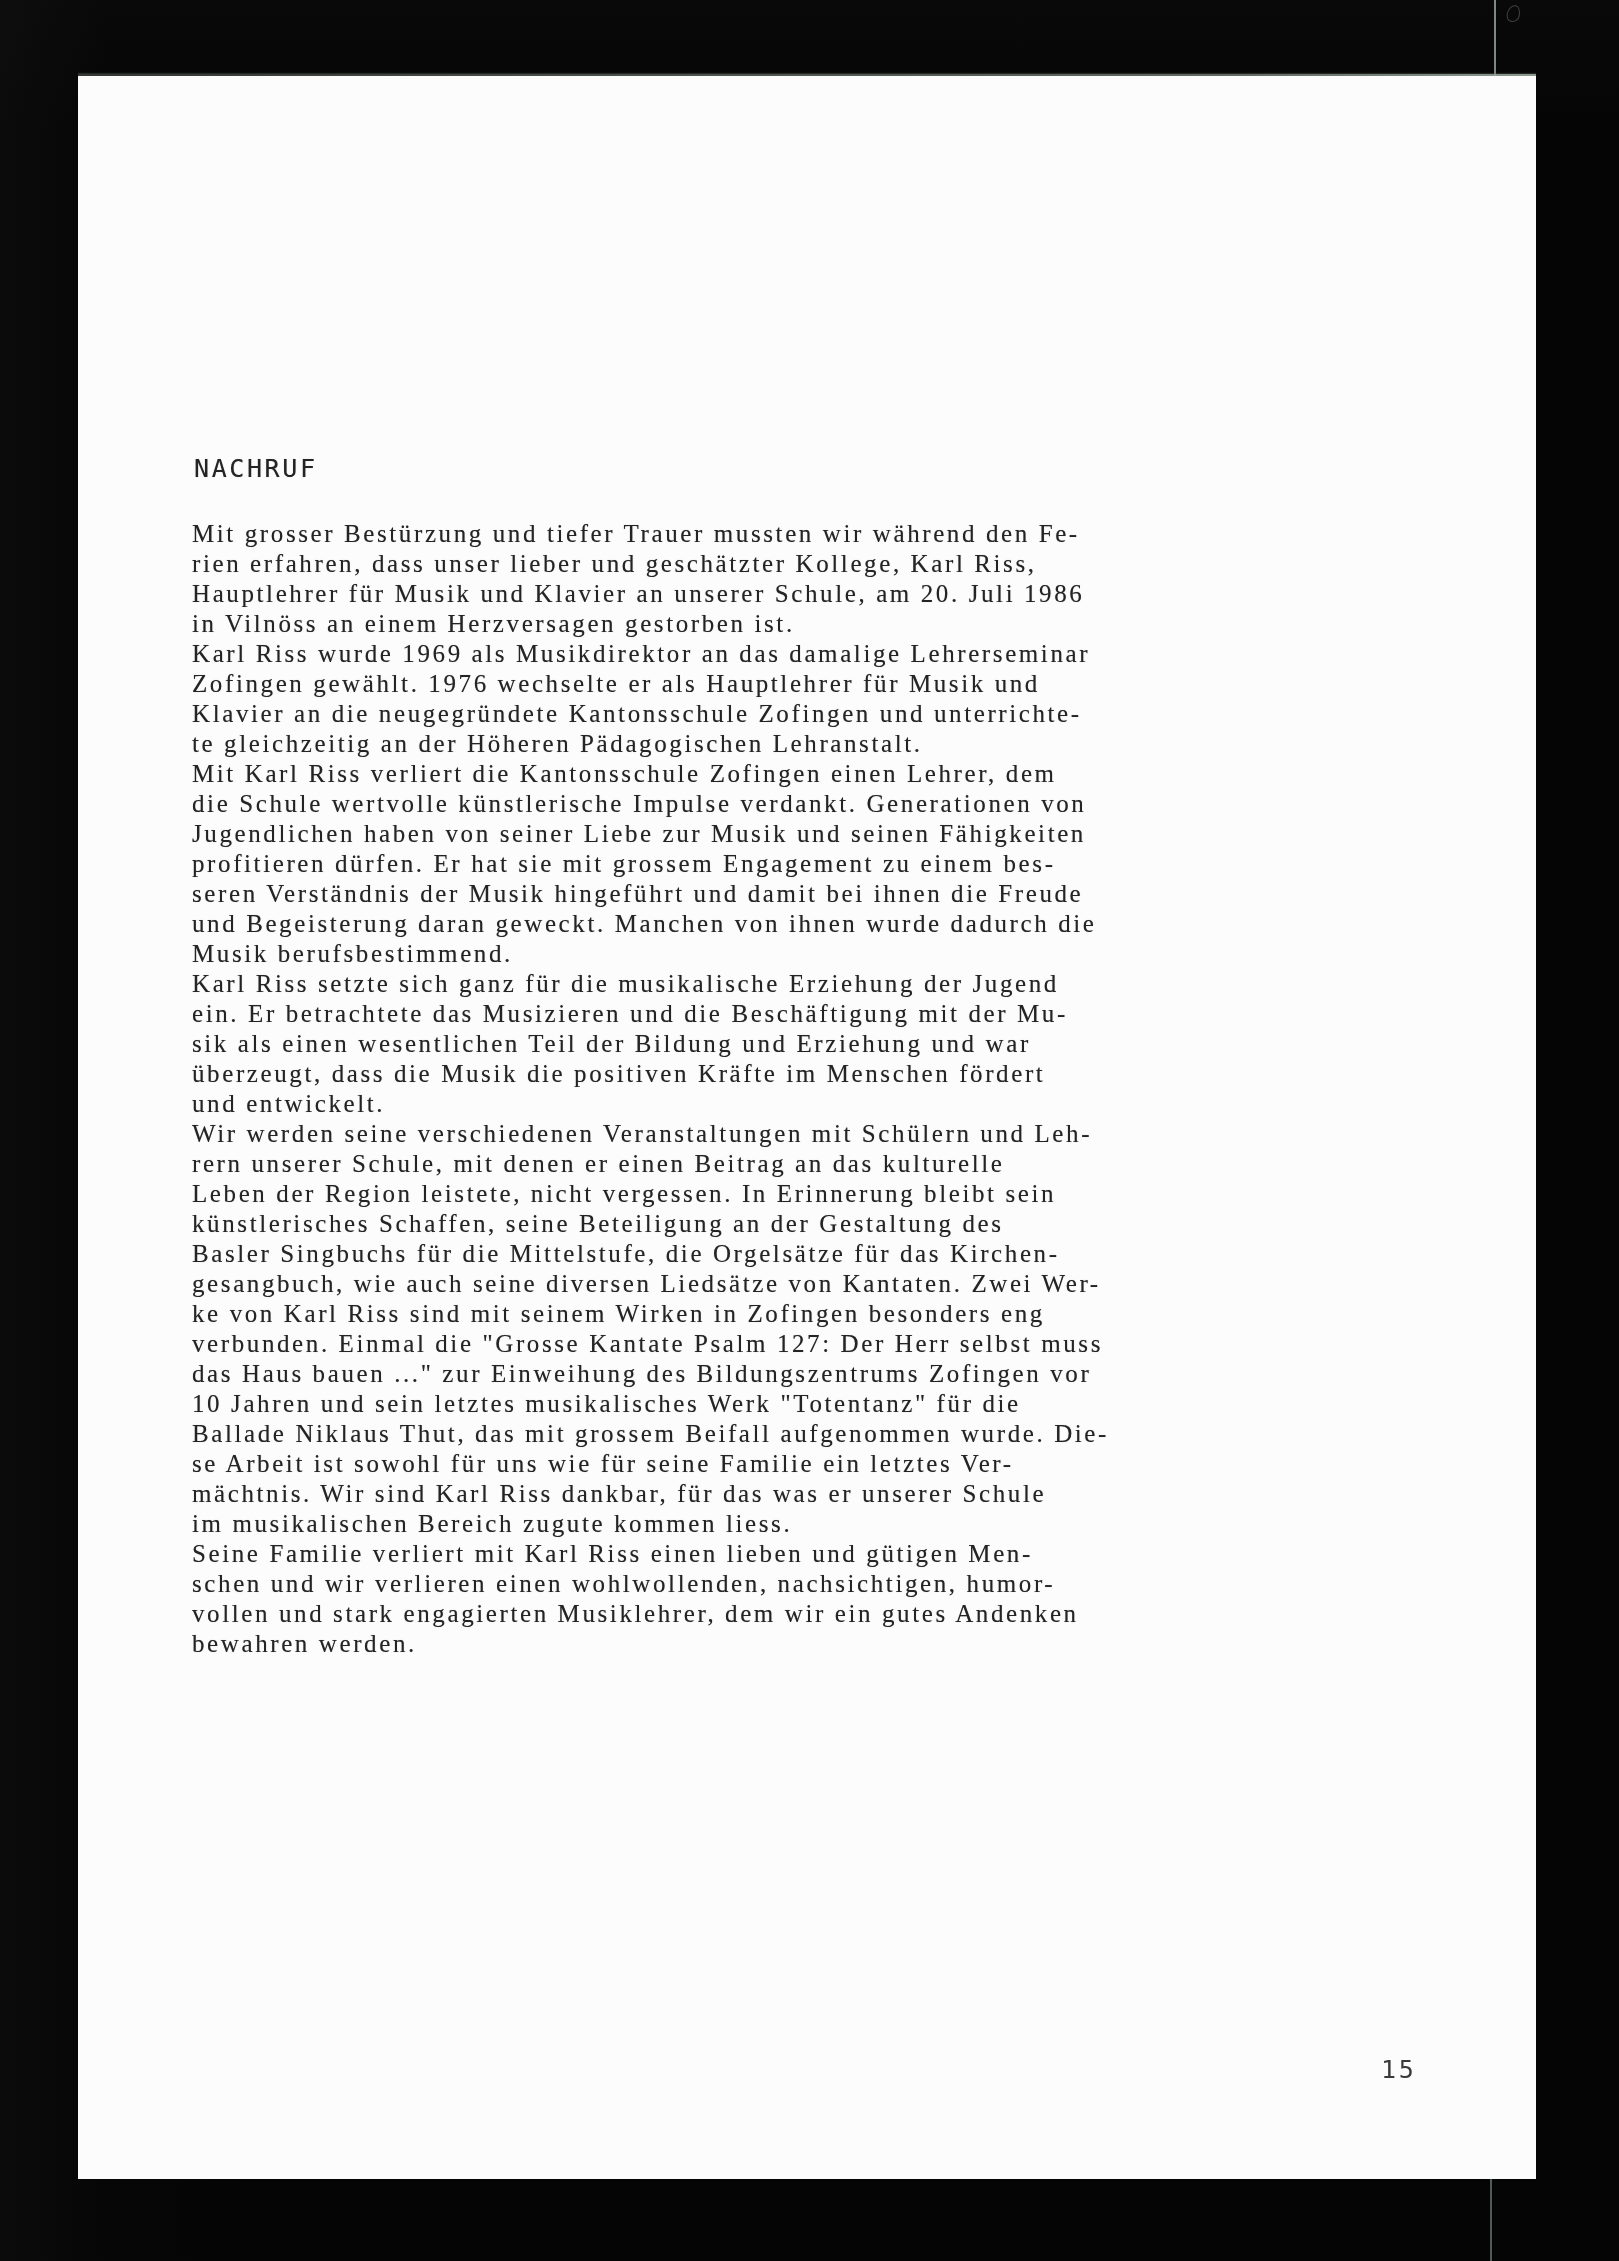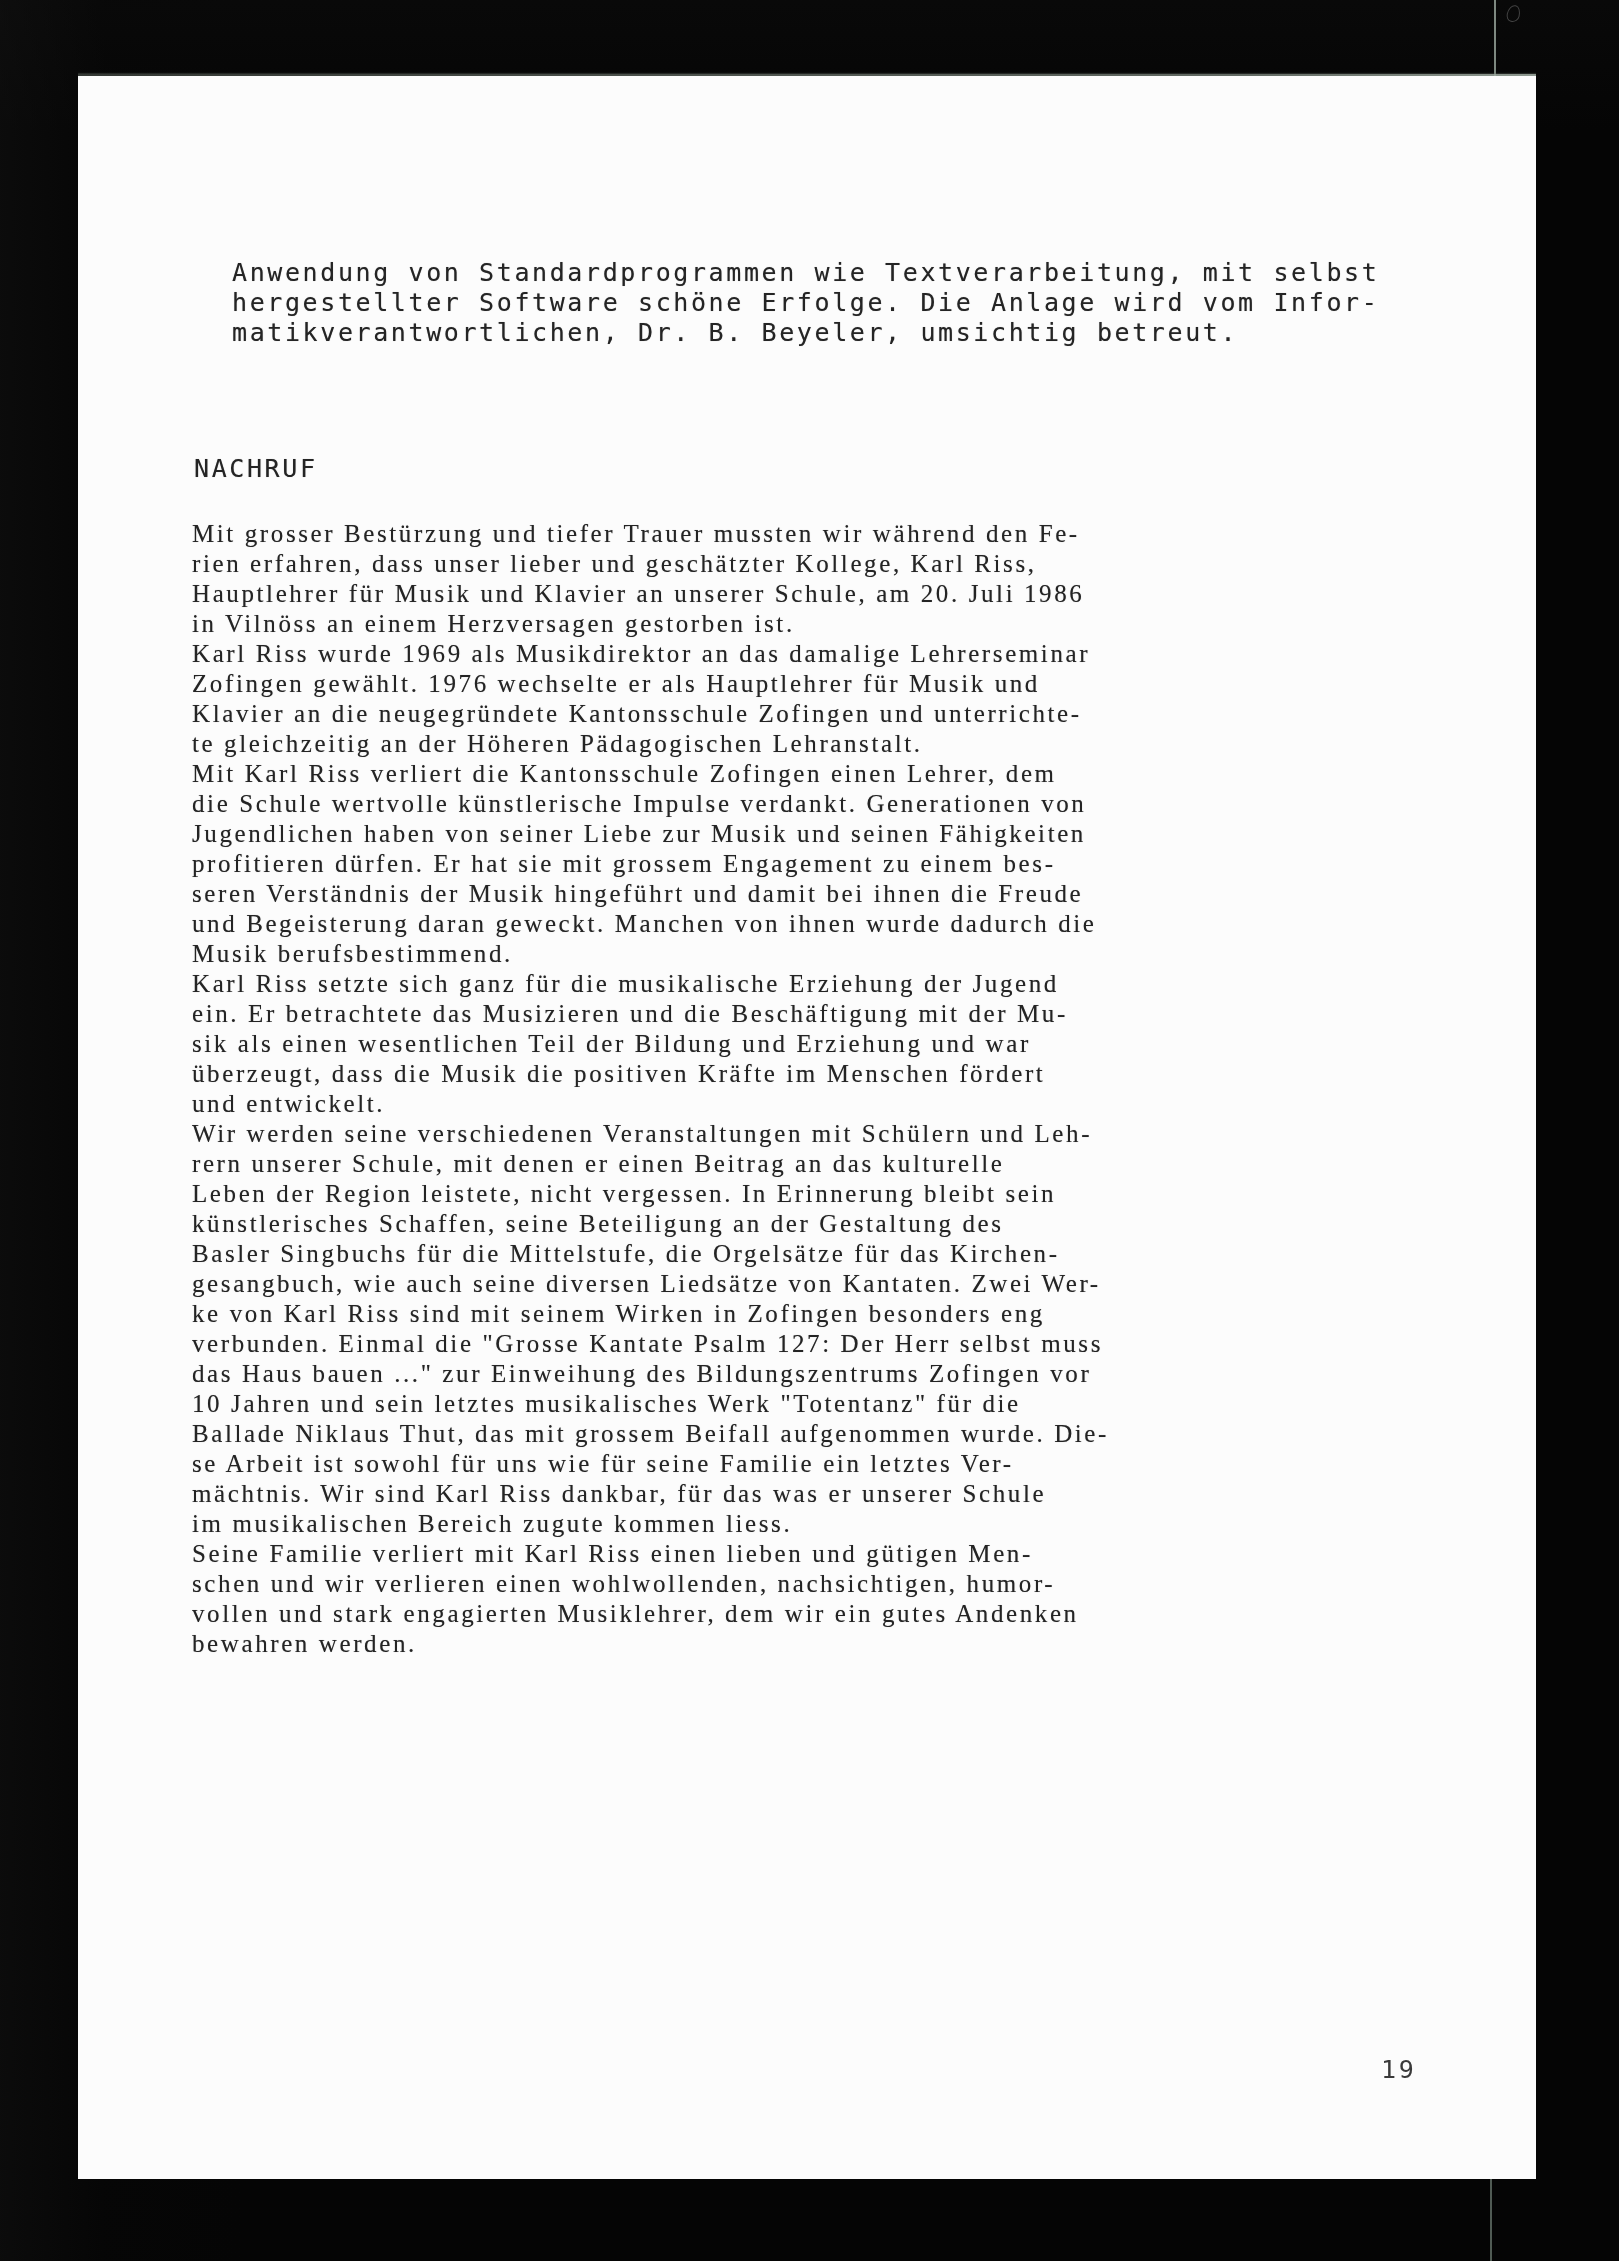--- a/index.html
+++ b/index.html
@@ -70,23 +70,20 @@
 <body>
 
 <div class="scan-bg">
   <div class="seam seam-top"></div>
   <div class="seam seam-bottom"></div>
   <div class="speck"></div>
 
   <div class="page">
     <div class="edge-top"></div>
 
-    <div class="typewriter intro">Anwendung von Standardprogrammen wie Textverarbeitung, mit selbst
-hergestellter Software schöne Erfolge. Die Anlage wird vom Infor-
-matikverantwortlichen, Dr. B. Beyeler, umsichtig betreut.</div>
 
     <div class="typewriter heading">NACHRUF</div>
 
     <div class="typewriter body-text">Mit grosser Bestürzung und tiefer Trauer mussten wir während den Fe-
 rien erfahren, dass unser lieber und geschätzter Kollege, Karl Riss,
 Hauptlehrer für Musik und Klavier an unserer Schule, am 20. Juli 1986
 in Vilnöss an einem Herzversagen gestorben ist.
 Karl Riss wurde 1969 als Musikdirektor an das damalige Lehrerseminar
 Zofingen gewählt. 1976 wechselte er als Hauptlehrer für Musik und
 Klavier an die neugegründete Kantonsschule Zofingen und unterrichte-
@@ -115,16 +112,16 @@
 10 Jahren und sein letztes musikalisches Werk "Totentanz" für die
 Ballade Niklaus Thut, das mit grossem Beifall aufgenommen wurde. Die-
 se Arbeit ist sowohl für uns wie für seine Familie ein letztes Ver-
 mächtnis. Wir sind Karl Riss dankbar, für das was er unserer Schule
 im musikalischen Bereich zugute kommen liess.
 Seine Familie verliert mit Karl Riss einen lieben und gütigen Men-
 schen und wir verlieren einen wohlwollenden, nachsichtigen, humor-
 vollen und stark engagierten Musiklehrer, dem wir ein gutes Andenken
 bewahren werden.</div>
 
-    <div class="typewriter pagenum">19</div>
+    <div class="typewriter pagenum">15</div>
   </div>
 </div>
 
 
 </body></html>

